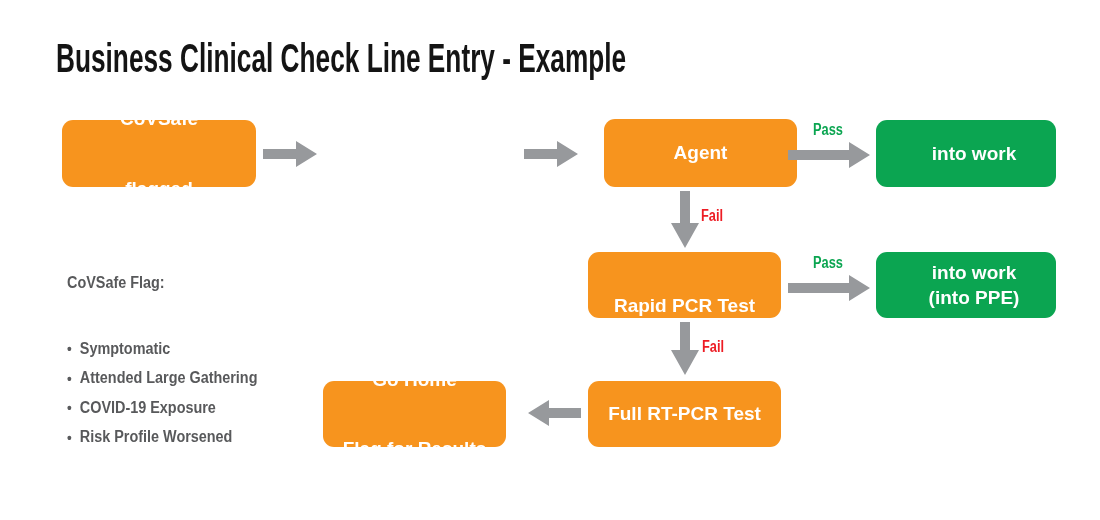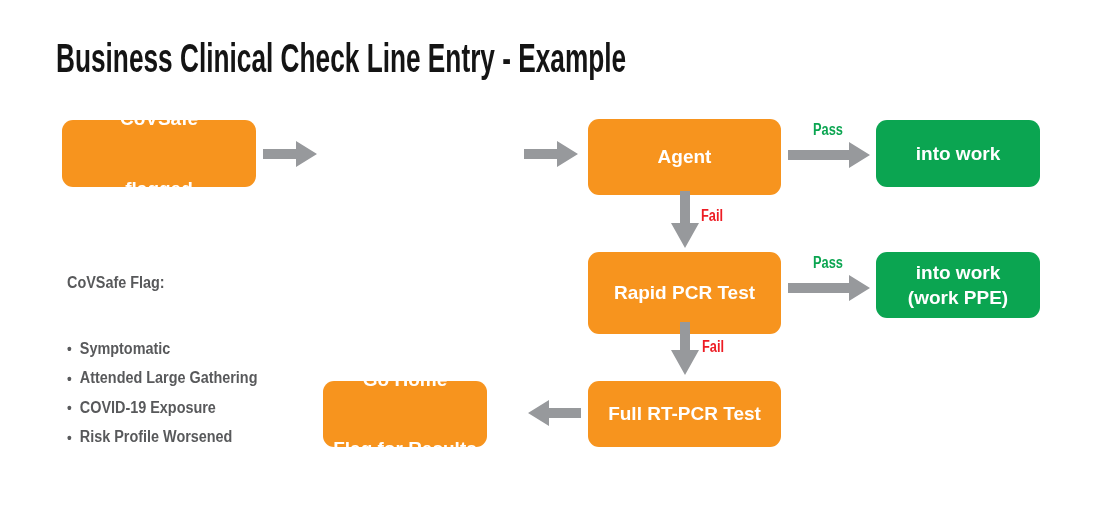--- a/index.html
+++ b/index.html
@@ -36,30 +36,30 @@
     font-weight: bold;
     font-size: 19px;
     line-height: 1.33;
     display: flex;
     flex-direction: column;
     align-items: center;
     justify-content: center;
     text-align: center;
   }
   .node.orange { background: var(--orange); gap: 44px; }
-  .node.green  { background: var(--green); }
+  .node.green  { background: var(--green); padding-left: 16px; }
 
   #n-covsafe   { left: 62px;  top: 120px; width: 194px; height: 67px; }
   #n-thermo    { left: 323px; top: 120px; width: 194px; height: 67px; }
-  #n-agent     { left: 588px; top: 119px; width: 193px; height: 76px; }
+  #n-agent     { left: 604px; top: 119px; width: 193px; height: 68px; }
   #n-intowork  { left: 876px; top: 120px; width: 164px; height: 67px; }
-  #n-rapid     { left: 588px; top: 252px; width: 193px; height: 82px; }
+  #n-rapid     { left: 588px; top: 252px; width: 193px; height: 66px; justify-content: flex-end; }
   #n-intowork2 { left: 876px; top: 252px; width: 164px; height: 66px; }
   #n-full      { left: 588px; top: 381px; width: 193px; height: 66px; }
-  #n-gohome    { left: 323px; top: 381px; width: 164px; height: 66px; }
+  #n-gohome    { left: 323px; top: 381px; width: 183px; height: 66px; }
 
   
   .arrow { position: absolute; display: block; }
   .arrow polygon { fill: var(--gray); }
   #ar-1      { left: 263px; top: 139px; }
   #ar-2      { left: 524px; top: 139px; }
   #ar-pass1  { left: 788px; top: 141px; }
   #ar-down1  { left: 671px; top: 191px; }
   #ar-pass2  { left: 788px; top: 274px; }
   #ar-down2  { left: 671px; top: 322px; }
@@ -133,21 +133,21 @@
   </div>
   <div class="node green" id="n-intowork">
     <span>into work</span>
   </div>
 
   <div class="node orange" id="n-rapid">
     <span>Rapid PCR Test</span>
   </div>
   <div class="node green" id="n-intowork2">
     <span>into work</span>
-    <span>(work PPE)</span>
+    <span>(into PPE)</span>
   </div>
 
   <div class="node orange" id="n-full">
     <span>Full RT-PCR Test</span>
   </div>
   <div class="node orange" id="n-gohome">
     <span>Go Home</span>
     <span>Flag for Results</span>
   </div>
 

